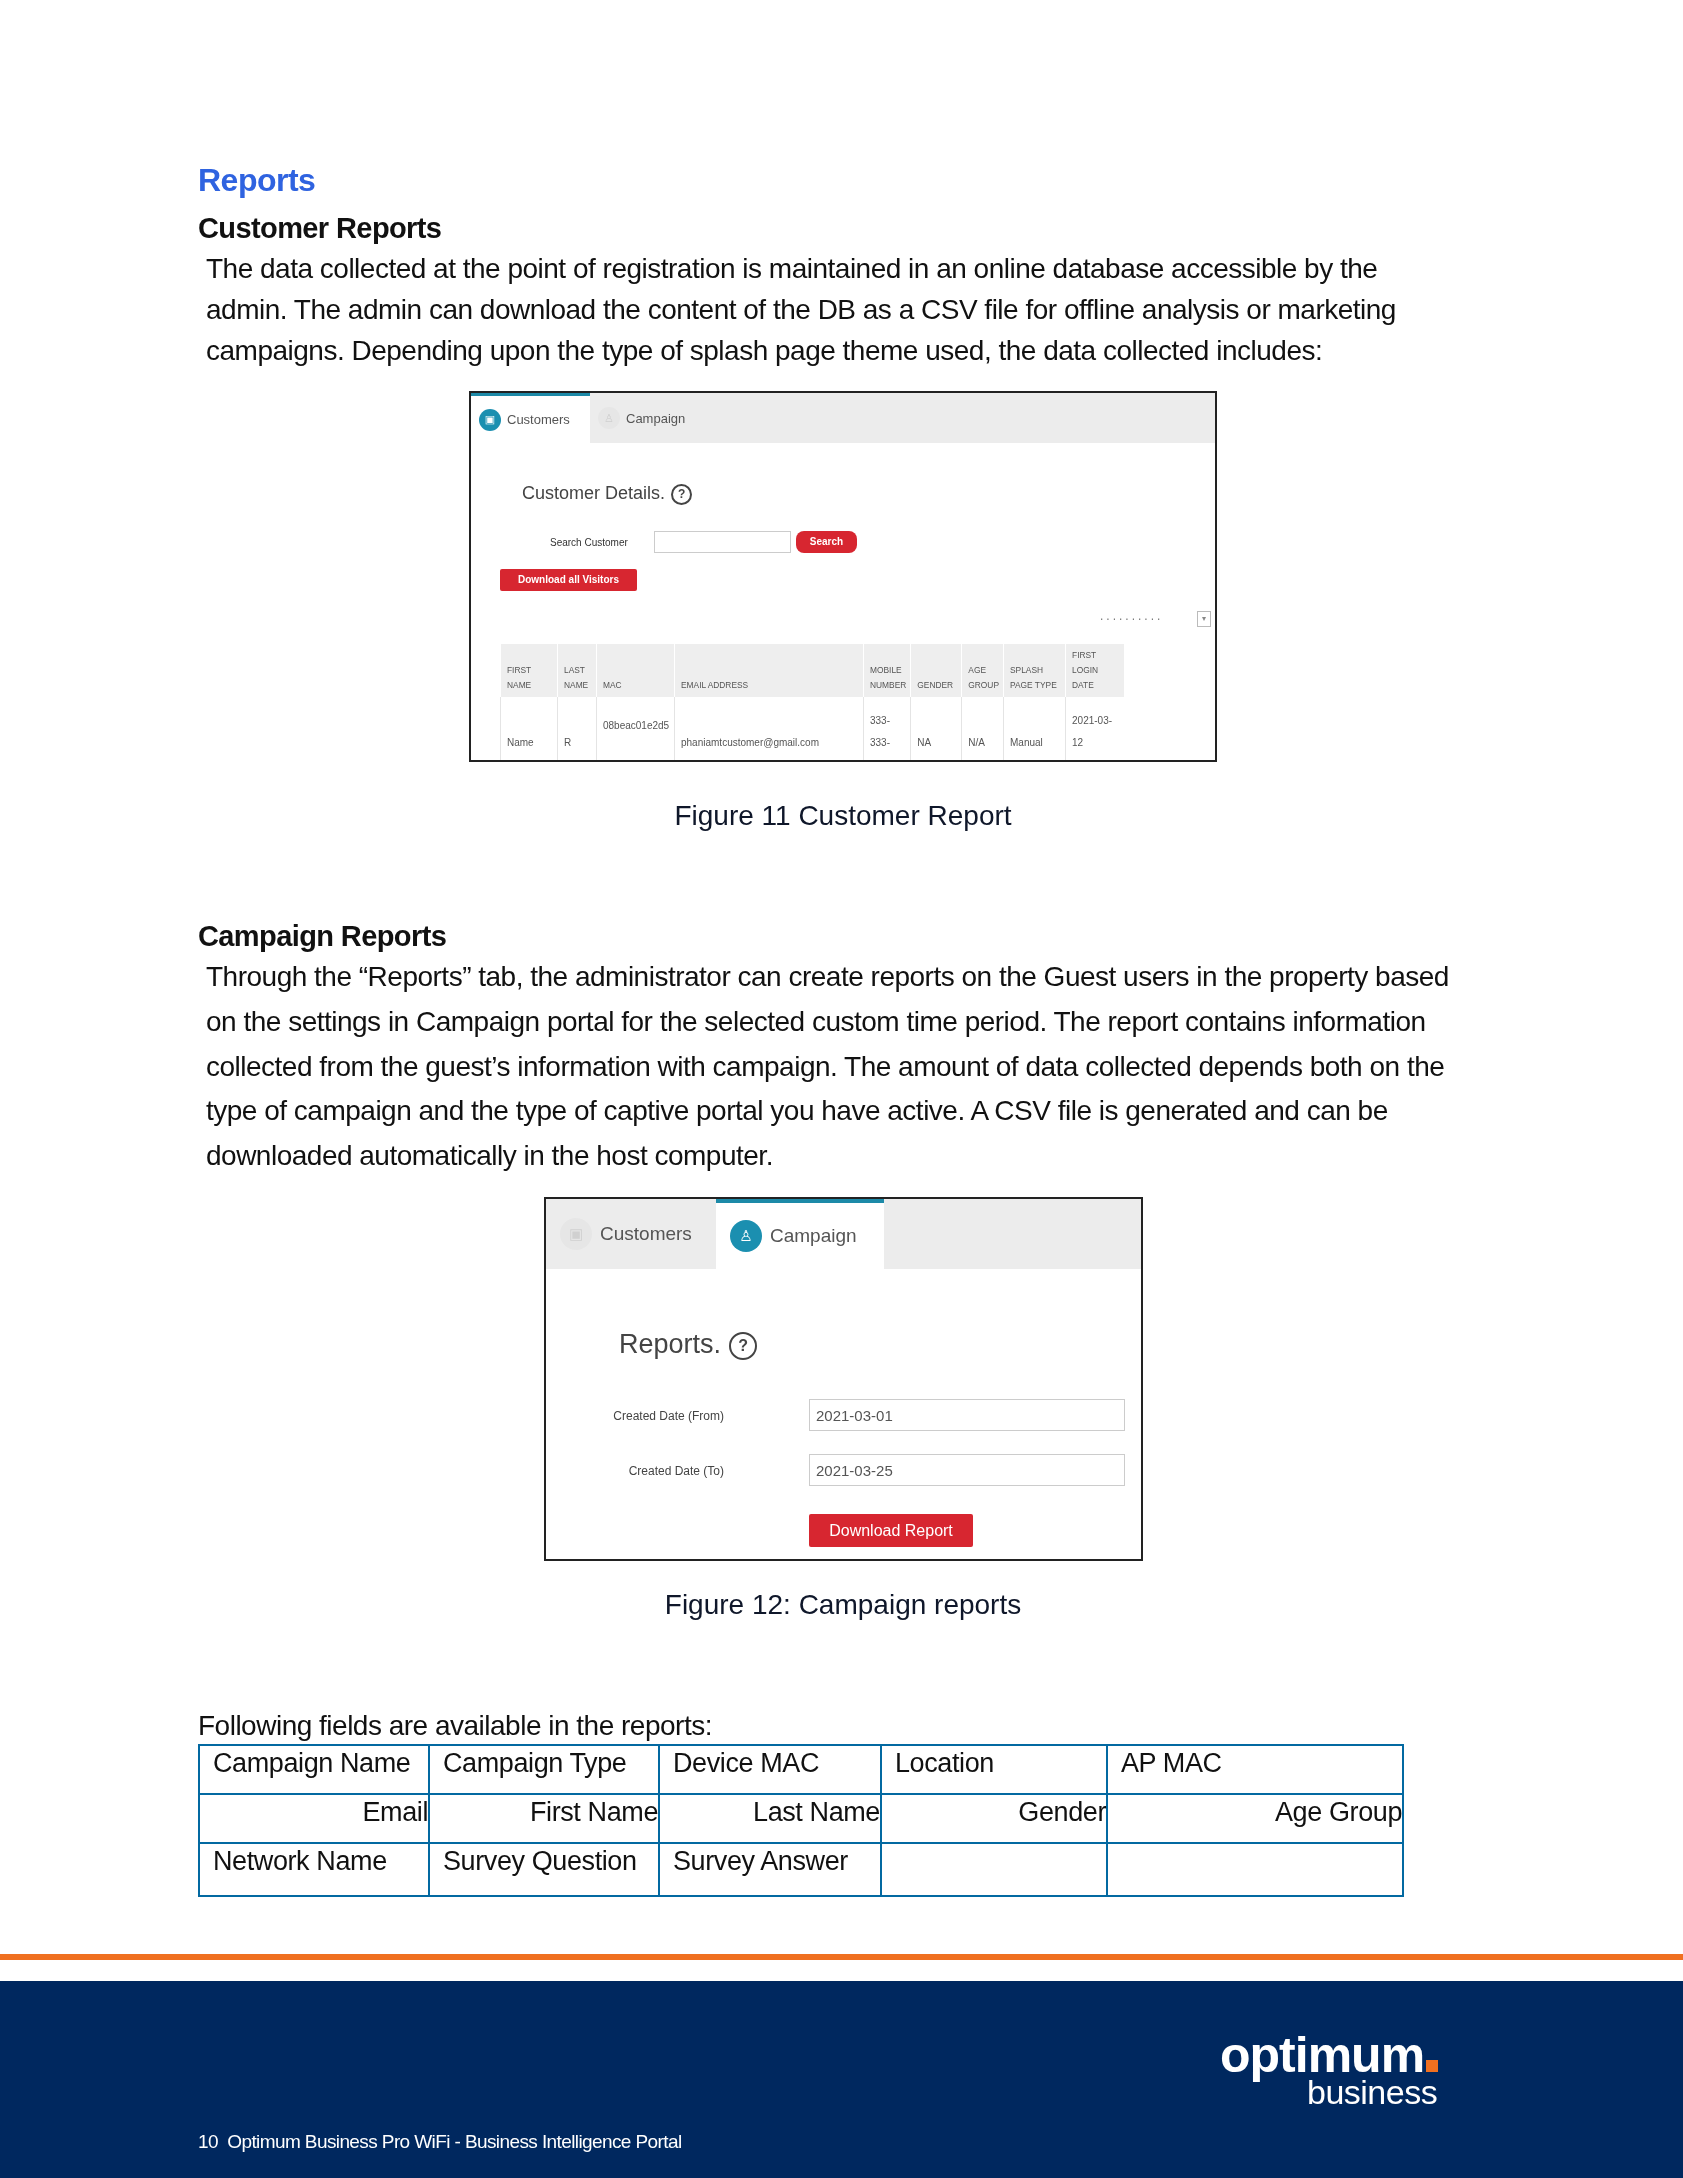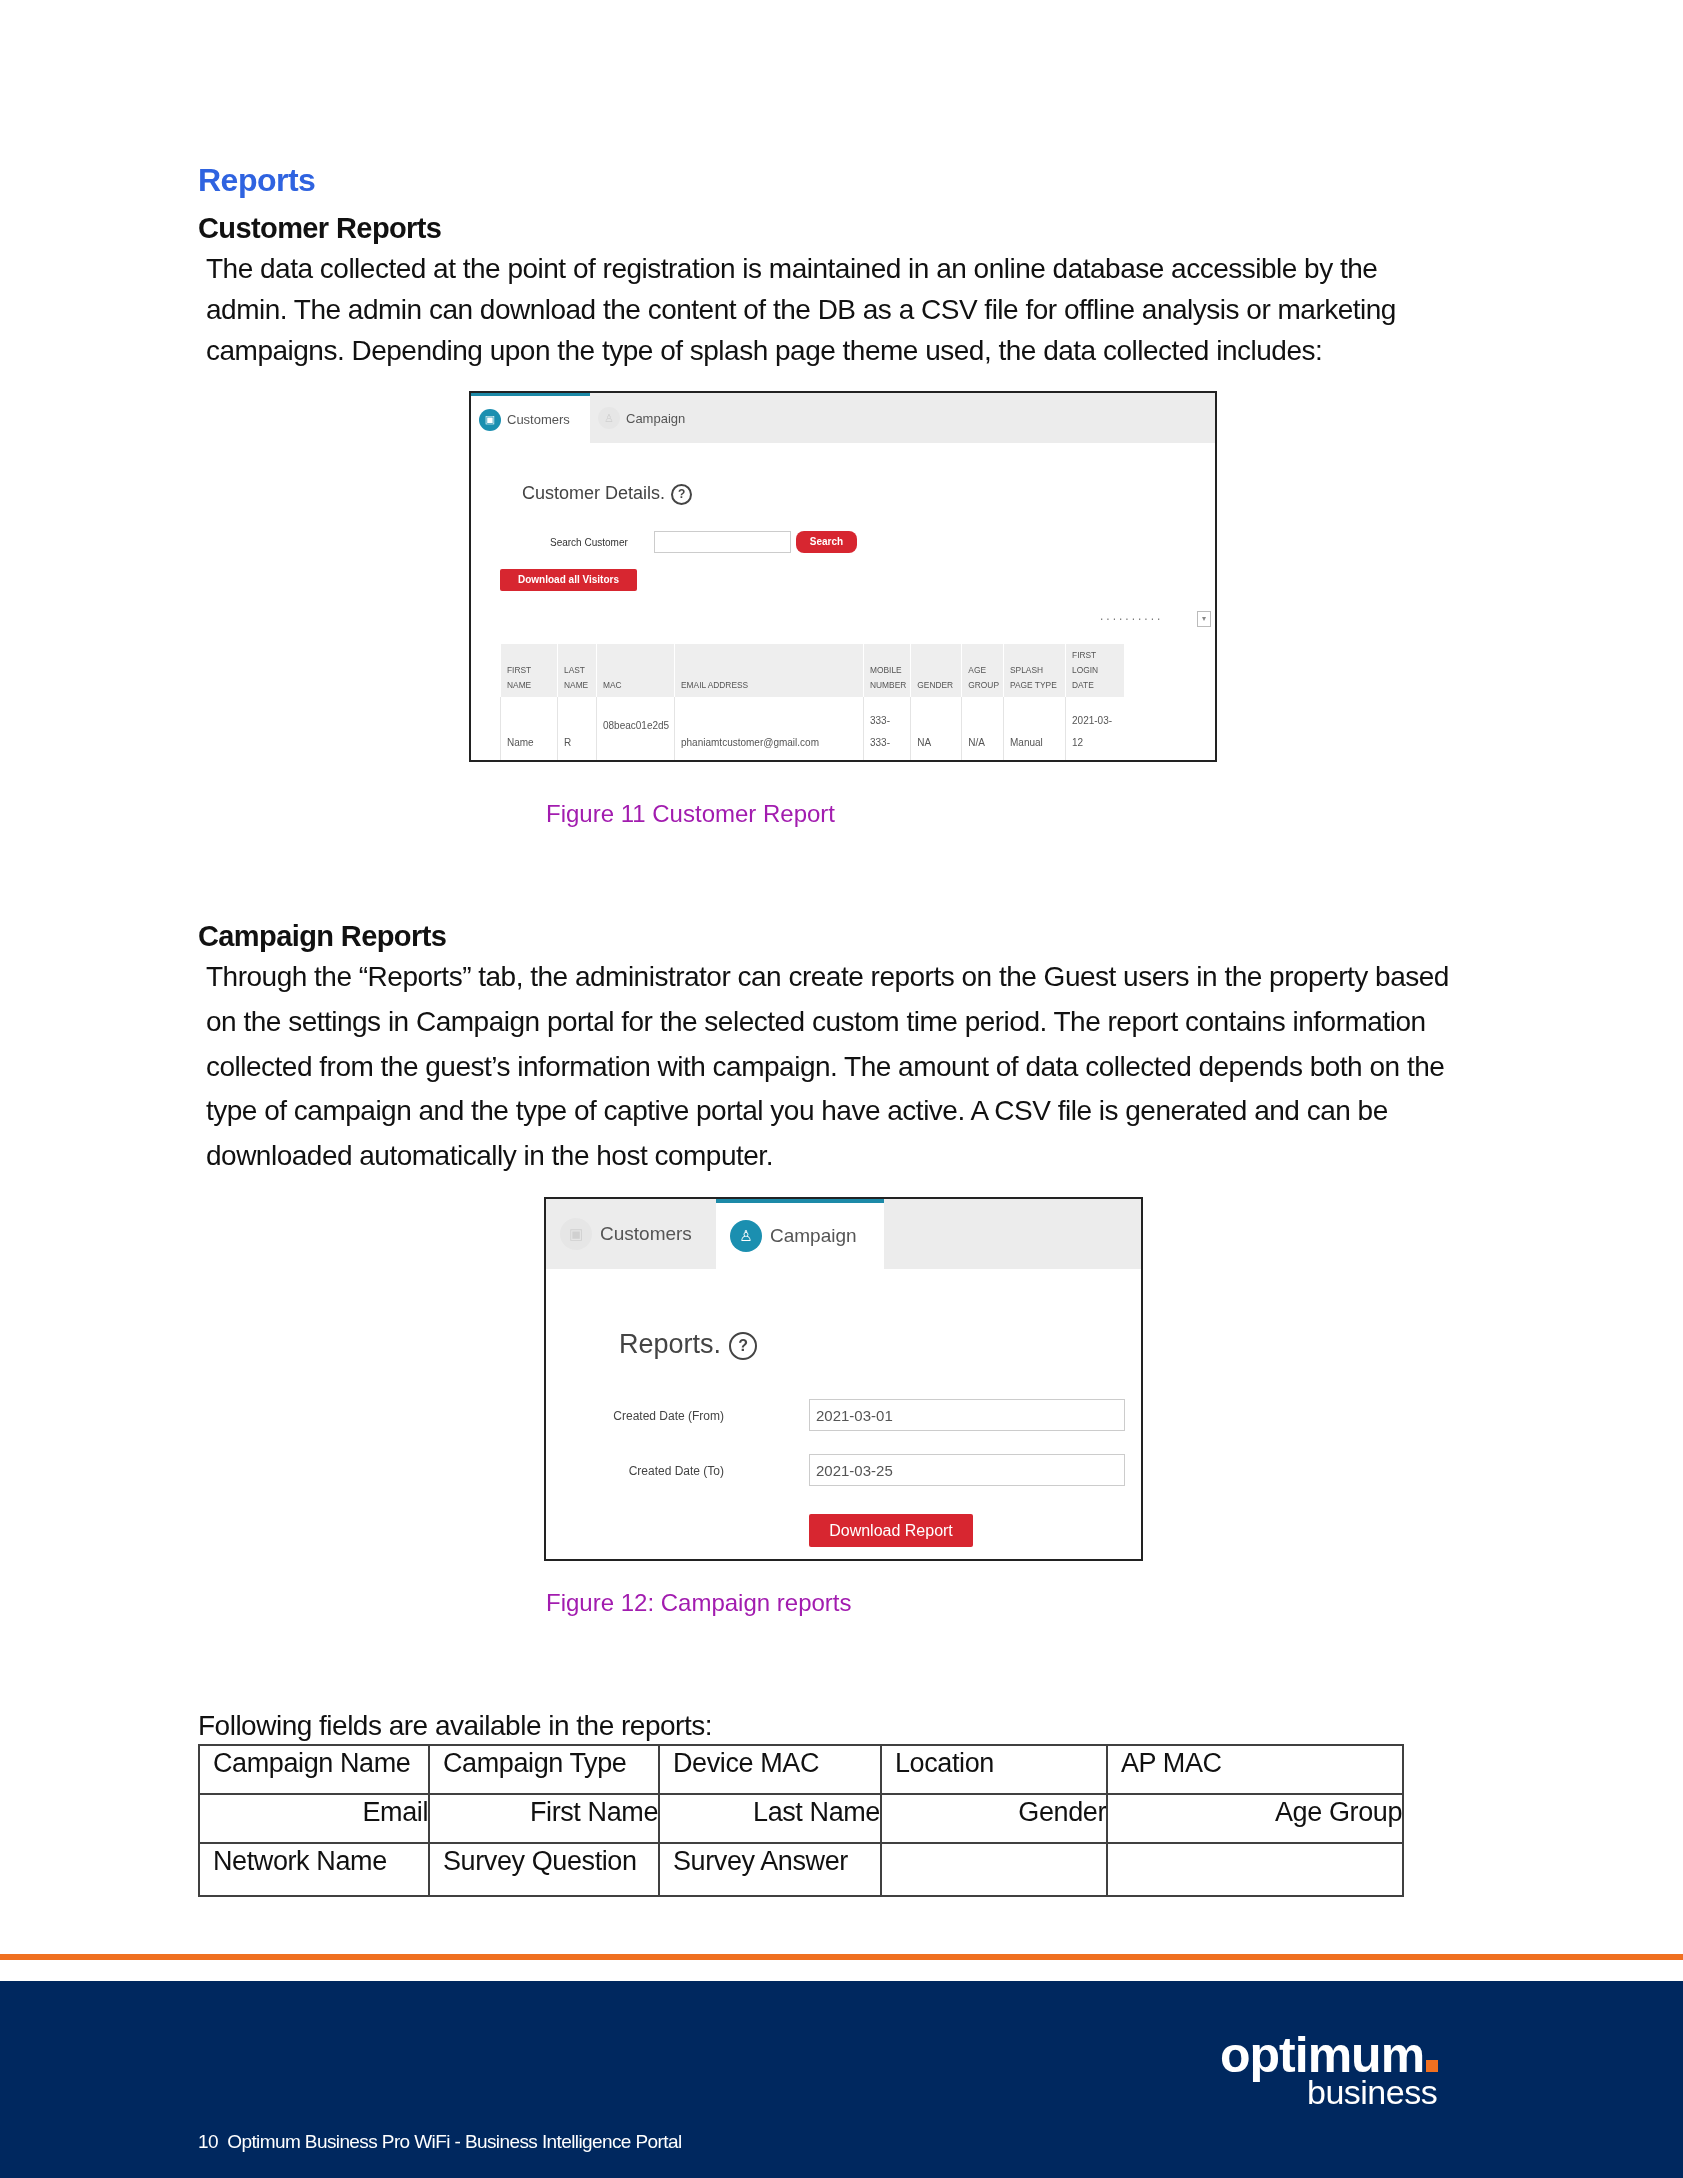--- a/index.html
+++ b/index.html
@@ -1,21 +1,21 @@
 <!DOCTYPE html>
 <html><head>
 <meta charset="utf-8">
 <style>
   html, body { margin:0; padding:0; }
   body { width:1683px; height:2178px; position:relative; background:#ffffff; font-family:"Liberation Sans", sans-serif; color:#111; overflow:hidden; }
   .abs { position:absolute; }
   .h-blue { left:198px; top:162px; font-size:32px; font-weight:bold; color:#2f63e0; letter-spacing:-0.5px; }
   .h-sub { left:198px; font-size:29px; font-weight:bold; color:#111; letter-spacing:-0.6px; }
   .para { left:206px; font-size:28px; color:#111; letter-spacing:-0.5px; white-space:nowrap; }
-  .caption { font-size:24px; color:#a21caf; text-align:left; width:594px; }
+  .caption { font-size:28px; color:#0f172a; text-align:center; width:594px; }
 
   
   .fig11 { left:469px; top:391px; width:744px; height:367px; border:2px solid #222; background:#fff; overflow:hidden; }
   .tabbar { position:absolute; left:0; top:0; right:0; height:50px; background:#ececec; }
   .tab { position:absolute; top:0; height:50px; display:flex; align-items:center; font-size:13px; color:#555; }
   .tab.active { background:#fff; border-top:3px solid #1d8aa8; box-sizing:border-box; }
   .tab-ico { width:22px; height:22px; border-radius:50%; margin:0 6px 0 8px; display:flex; align-items:center; justify-content:center; font-size:11px; color:#fff; }
   .tab-ico.on { background:#1b8fb0; }
   .tab-ico.off { background:#e6e6e6; color:#cfcfcf; }
   .cd-title { left:51px; top:90px; font-size:18px; color:#444; }
@@ -41,21 +41,21 @@
   .tab2-ico.off { background:#e6e6e6; color:#d0d0d0; }
   .rep-title { left:73px; top:130px; font-size:27px; color:#444; }
   .help2 { display:inline-block; width:24px; height:24px; border:2.5px solid #444; border-radius:50%; font-size:16px; line-height:24px; text-align:center; font-weight:bold; color:#444; margin-left:8px; vertical-align:2px; }
   .dlabel { font-size:12px; color:#444; text-align:right; width:178px; }
   .dinput { width:316px; height:32px; border:1px solid #ccc; box-sizing:border-box; background:#fff; font-size:15px; color:#555; padding:6px 6px; }
   .dr-btn { left:263px; top:315px; width:164px; height:33px; font-size:16px; line-height:33px; font-weight:normal; }
 
   
   .fields-intro { left:198px; top:1710px; font-size:28px; color:#111; letter-spacing:-0.5px; }
   .ftable { position:absolute; left:198px; top:1744px; border-collapse:collapse; }
-  .ftable td { border:2px solid #404040; font-size:27px; color:#111; padding:0 0 0 13px; vertical-align:top; letter-spacing:-0.4px; box-sizing:border-box; }
+  .ftable td { border:2px solid #0369a1; font-size:27px; color:#111; padding:0 0 0 13px; vertical-align:top; letter-spacing:-0.4px; box-sizing:border-box; }
   .ftable tr.r1 td { height:49px; padding-top:2px; }
   .ftable tr.r2 td { height:49px; padding-top:2px;text-align:right; }
   .ftable tr.r3 td { height:53px; padding-top:2px; }
 
   
   .orange { left:0; top:1954px; width:1683px; height:6px; background:#f07020; }
   .navy { left:0; top:1981px; width:1683px; height:197px; background:#00285f; }
   .foot-text { left:198px; top:2087px; font-size:19px; color:#fff; letter-spacing:-0.6px;margin-top:44px; }
   .logo-opt { left:1220px; top:2026px; font-size:50px; font-weight:bold; color:#fff; letter-spacing:-1px; }
   .logo-dot { display:inline-block; width:12px; height:12px; background:#f07020; margin-left:2px; }

